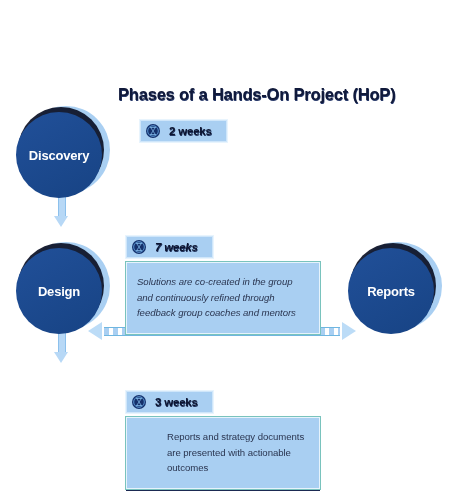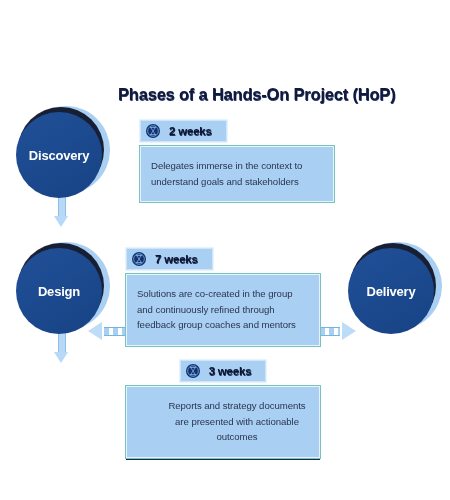--- a/index.html
+++ b/index.html
@@ -152,22 +152,22 @@
     right: 0;
     border-left: 14px solid #bcdcf7;
   }
 
   
   .phase-block {
     position: absolute;
     left: 126px;
   }
   #phase-discovery { top: 88px; padding-left: 14px; }
-  #phase-design    { top: 216px; }
-  #phase-delivery  { top: 328px; text-align: center; }
+  #phase-design    { top: 204px; font-style: italic; }
+  #phase-delivery  { top: 359px; }
 
   .duration-badge {
     position: relative;
     display: inline-flex;
     align-items: center;
     gap: 8px;
     background: #a9cff2;
     border: 1px solid #cfe6fa;
     outline: 1px solid #e8f4fd;
     padding: 2px 14px 2px 4px;
@@ -248,36 +248,33 @@
     <div class="disc">
       <span>Design</span>
     </div>
   </div>
 
 
   <div class="node" id="node-feedback">
     <div class="arc"></div>
     <div class="shadow"></div>
     <div class="disc">
-      <span>Delivery</span>
+      <span>Reports</span>
     </div>
   </div>
 
   <div class="phase-block" id="phase-discovery">
     <div class="duration-badge">
       <svg class="clock-icon" viewBox="0 0 24 24">
         <circle cx="12" cy="12" r="10.5" fill="#14306b"></circle>
         <circle cx="12" cy="12" r="8" fill="none" stroke="#5f9ad6" stroke-width="1.4"></circle>
         <path d="M8 6.5h8M8 17.5h8M9 6.5c0 3 3 4 3 5.5s-3 2.5-3 5.5M15 6.5c0 3-3 4-3 5.5s3 2.5 3 5.5" fill="none" stroke="#7fb6e6" stroke-width="1.4" stroke-linecap="round"></path>
       </svg>
       <span class="duration-text">2 weeks</span>
     </div>
-    <div class="desc-box">
-      <p>Delegates immerse in the context to understand goals and stakeholders</p>
-    </div>
   </div>
 
   <div class="phase-block" id="phase-design">
     <div class="duration-badge">
       <svg class="clock-icon" viewBox="0 0 24 24">
         <circle cx="12" cy="12" r="10.5" fill="#14306b"></circle>
         <circle cx="12" cy="12" r="8" fill="none" stroke="#5f9ad6" stroke-width="1.4"></circle>
         <path d="M8 6.5h8M8 17.5h8M9 6.5c0 3 3 4 3 5.5s-3 2.5-3 5.5M15 6.5c0 3-3 4-3 5.5s3 2.5 3 5.5" fill="none" stroke="#7fb6e6" stroke-width="1.4" stroke-linecap="round"></path>
       </svg>
       <span class="duration-text">7 weeks</span>

